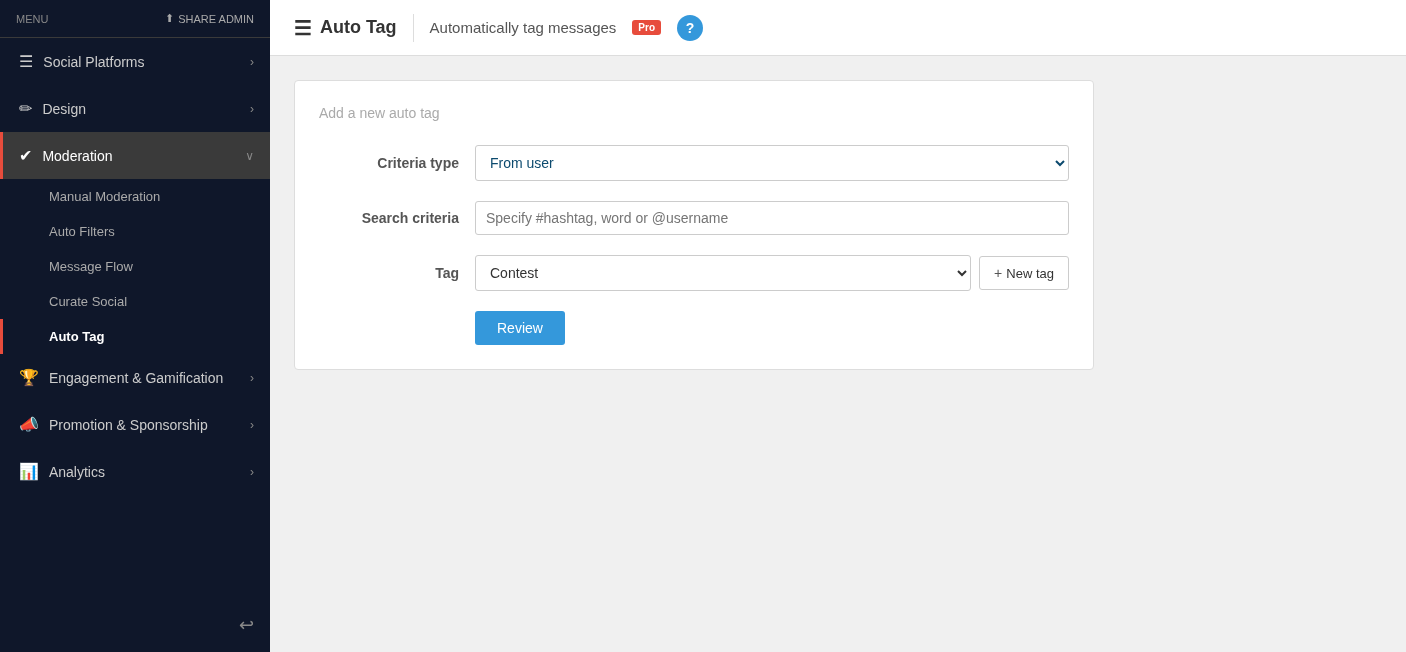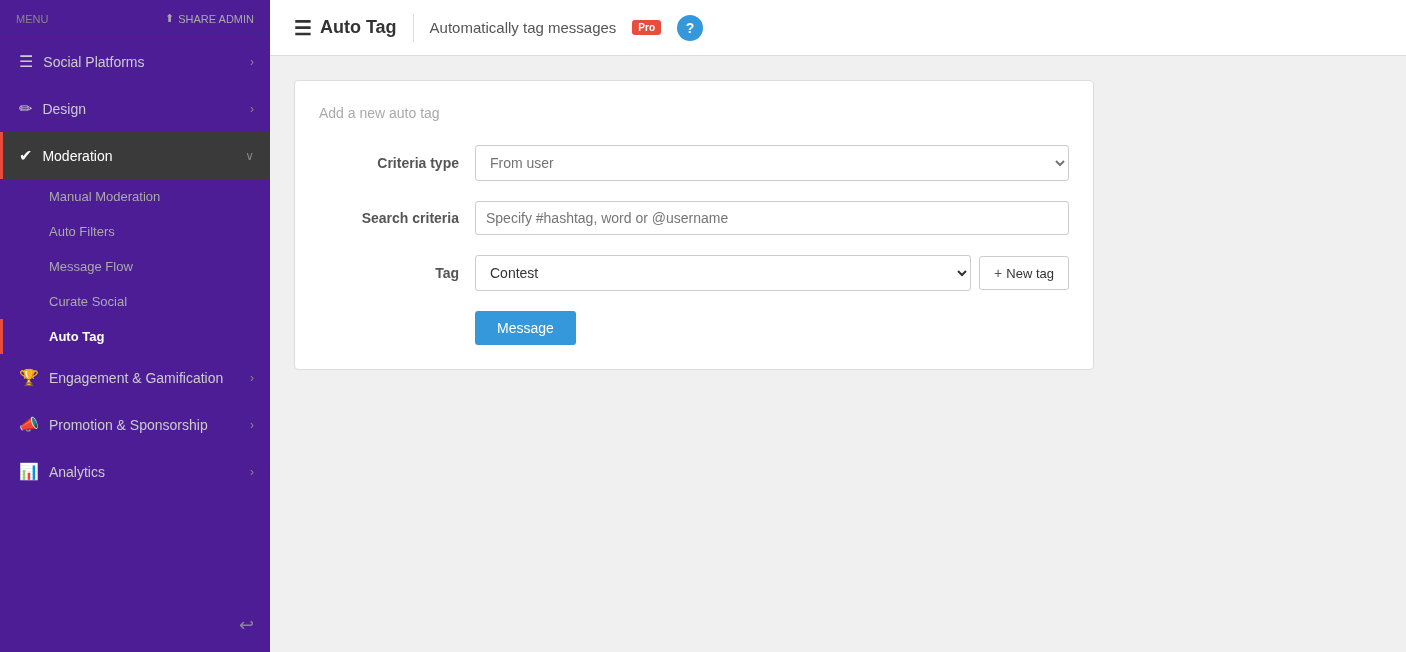--- a/index.html
+++ b/index.html
@@ -2,21 +2,21 @@
 <html><head>
   <meta charset="utf-8">
   <style>
     * { box-sizing: border-box; margin: 0; padding: 0; }
     body { font-family: Arial, sans-serif; display: flex; height: 652px; width: 1406px; overflow: hidden; }
 
     
     #sidebar {
       width: 270px;
       min-width: 270px;
-      background: #4c1d95;
+      background: #0f172a;
       color: #ccc;
       display: flex;
       flex-direction: column;
       height: 100%;
       overflow-y: auto;
     }
     #sidebar-header {
       display: flex;
       justify-content: space-between;
       align-items: center;
@@ -167,21 +167,21 @@
       font-size: 14px;
       color: #555;
       font-weight: 600;
     }
     .form-control {
       flex: 1;
       padding: 8px 10px;
       border: 1px solid #ccc;
       border-radius: 3px;
       font-size: 14px;
-      color: #737373;
+      color: #0c4a6e;
       background: #fff;
     }
     select.form-control {
       appearance: auto;
     }
 
     .tag-row {
       display: flex;
       align-items: center;
       gap: 8px;
@@ -348,18 +348,18 @@
           </select>
           <button class="new-tag-btn">
             <span class="new-tag-plus">+</span>
             <span>New tag</span>
           </button>
         </div>
       </div>
 
       <div>
         <button class="create-btn">
-          <span>Message</span>
+          <span>Review</span>
         </button>
       </div>
     </div>
   </div>
 </div>
 
 </body></html>

